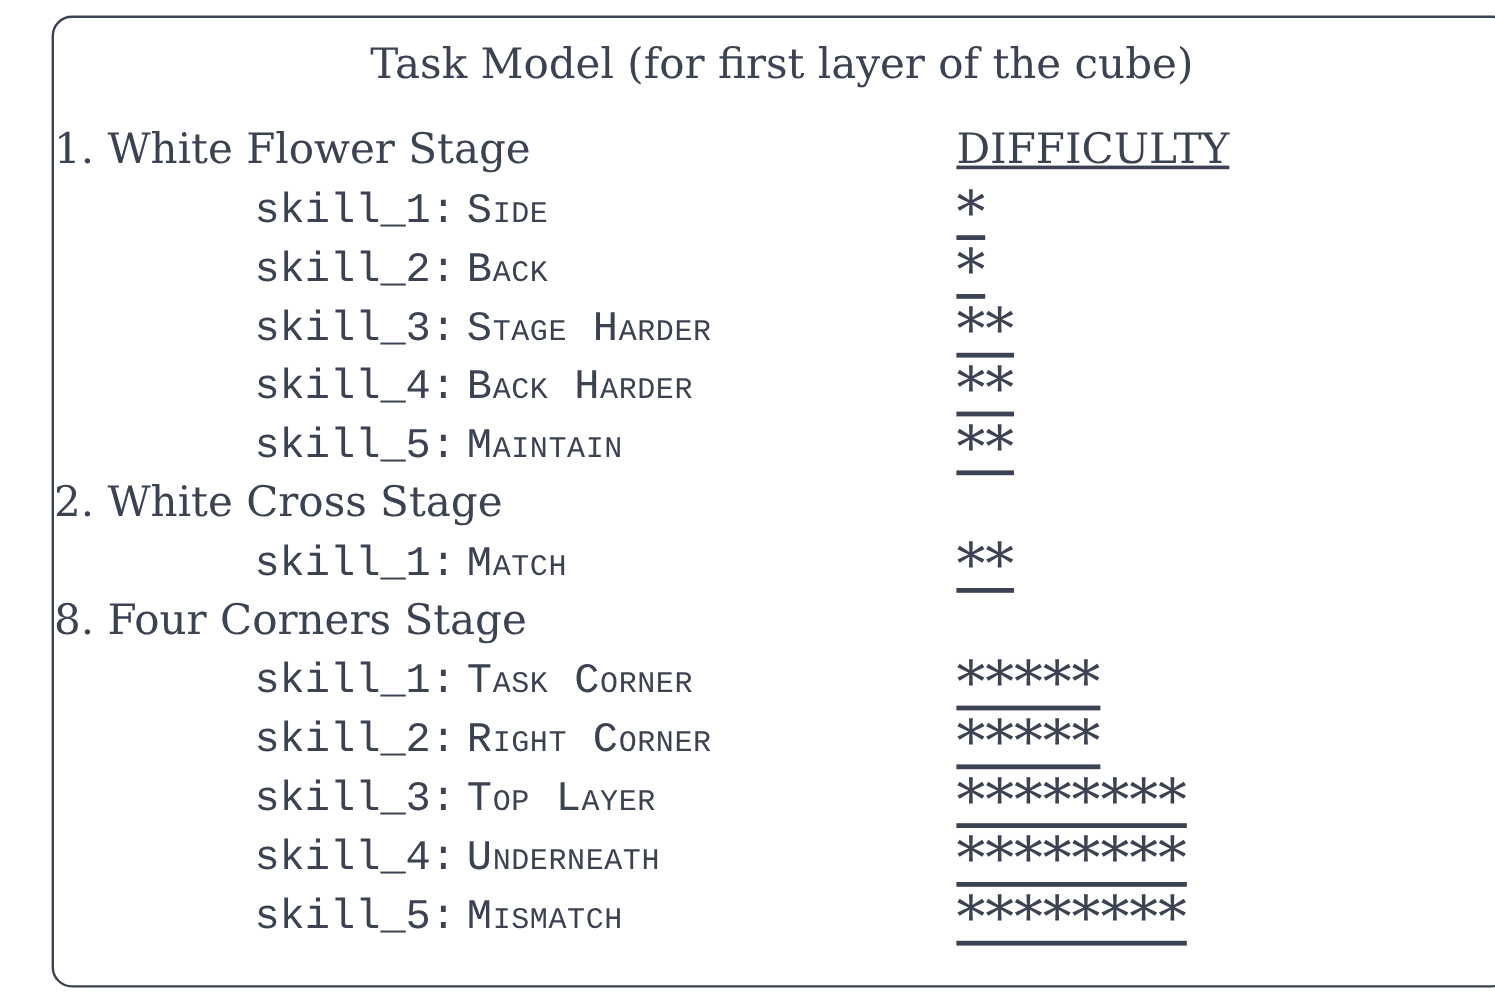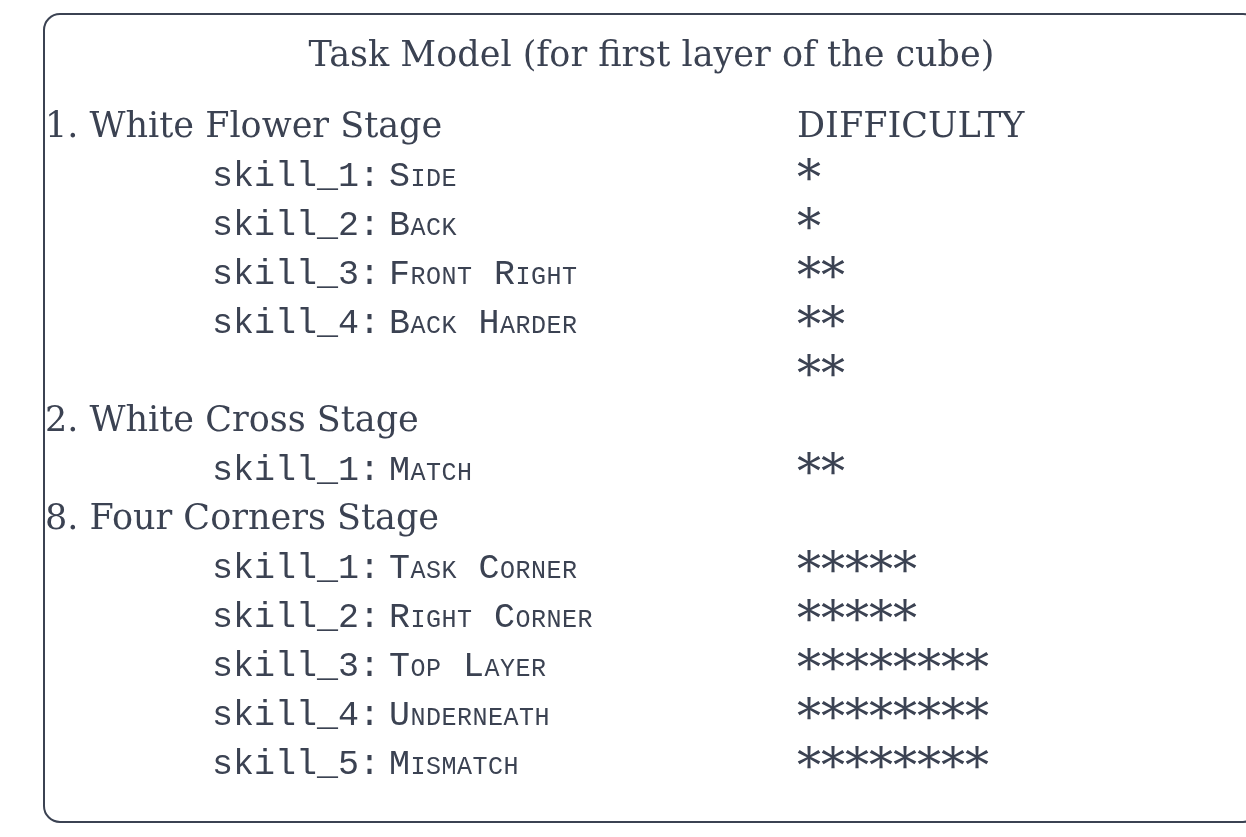--- a/index.html
+++ b/index.html
@@ -43,21 +43,21 @@
   .stage-label { }
   .skill-label { padding-left: 167px; font-family: Liberation Mono, monospace; }
   .skill-name {
     font-variant: small-caps;
     font-variant-caps: small-caps;
     margin-left: 9px;
     letter-spacing: 0.5px;
   }
   .difficulty-cell {
     position: absolute;
-    left: 752px; top: 0;
+    left: 752px; top: 0; text-decoration: underline;
   }
   .stars {
     font-size: 48px;
     letter-spacing: 0px;
     top: 3px;
   }
 </style>
 </head>
 <body>
 
@@ -75,30 +75,31 @@
       <span class="skill-label"><span class="skill-prefix">skill_1:</span><span class="skill-name">Side</span></span>
       <span class="difficulty-cell stars">*</span>
     </div>
 
     <div class="row">
       <span class="skill-label"><span class="skill-prefix">skill_2:</span><span class="skill-name">Back</span></span>
       <span class="difficulty-cell stars">*</span>
     </div>
 
     <div class="row">
-      <span class="skill-label"><span class="skill-prefix">skill_3:</span><span class="skill-name">Front Right</span></span>
+      <span class="skill-label"><span class="skill-prefix">skill_3:</span><span class="skill-name">Stage Harder</span></span>
       <span class="difficulty-cell stars">**</span>
     </div>
 
     <div class="row">
       <span class="skill-label"><span class="skill-prefix">skill_4:</span><span class="skill-name">Back Harder</span></span>
       <span class="difficulty-cell stars">**</span>
     </div>
 
     <div class="row">
+      <span class="skill-label"><span class="skill-prefix">skill_5:</span><span class="skill-name">Maintain</span></span>
       <span class="difficulty-cell stars">**</span>
     </div>
 
     <div class="row">
       <span class="stage-label">2. White Cross Stage</span>
     </div>
 
     <div class="row">
       <span class="skill-label"><span class="skill-prefix">skill_1:</span><span class="skill-name">Match</span></span>
       <span class="difficulty-cell stars">**</span>

